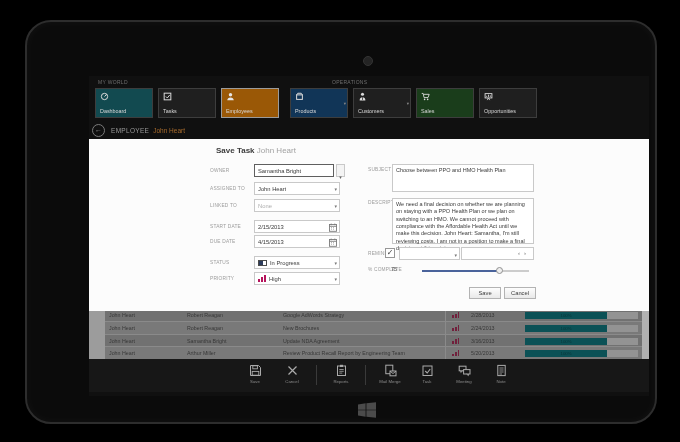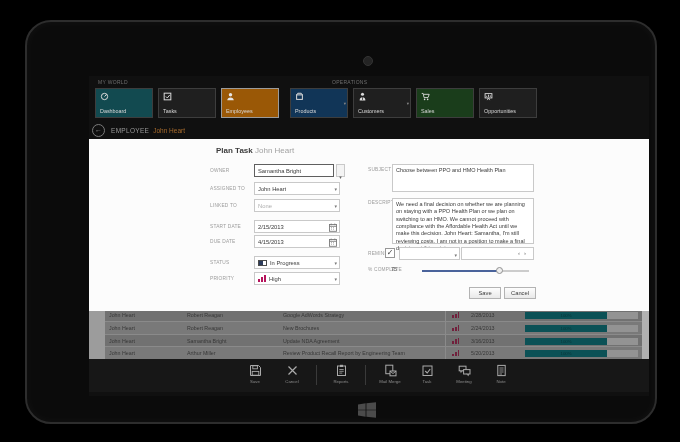--- a/index.html
+++ b/index.html
@@ -230,21 +230,21 @@
           <span class="pbar">
               <span class="pfill">100%</span>
             </span>
         </div>
       </div>
       <div class="scrollstrip"></div>
     </div>
 
     <div class="dialog">
       <div class="dtitle">
-        <span>Plan Task</span>
+        <span>Save Task</span>
         <span class="suffix">John Heart</span>
       </div>
 
       <div class="frow" style="top:25px">
         <span class="flabel">OWNER</span>
         <div class="fld narrow">
           <span class="fval">Samantha Bright</span>
         </div>
         <div class="caretbox">
           <span class="caret2">▾</span>

